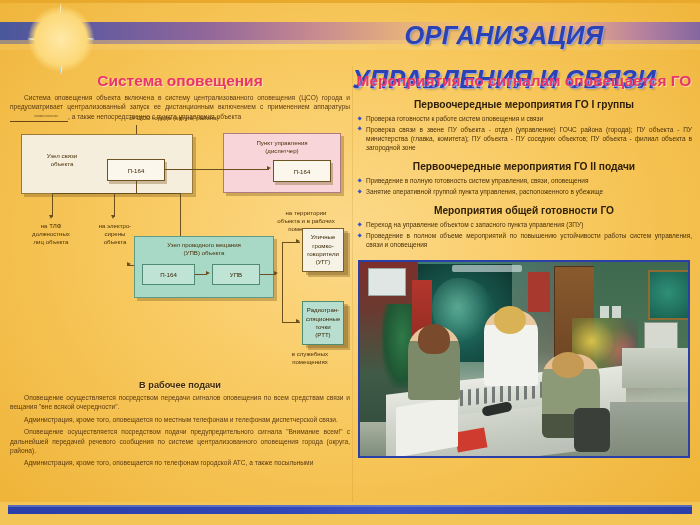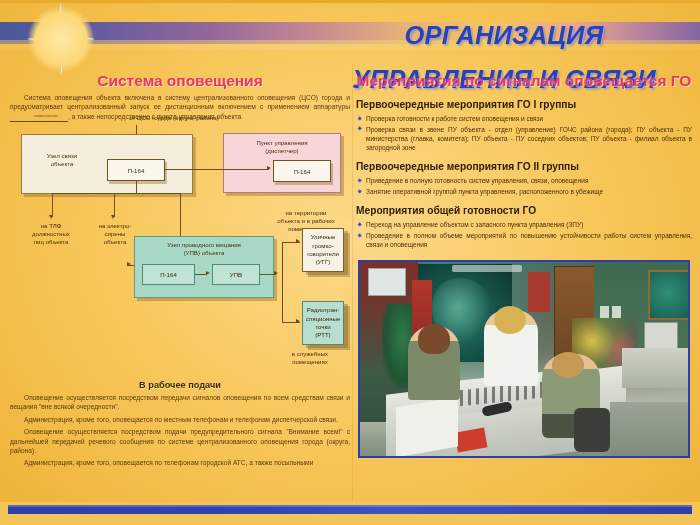--- a/index.html
+++ b/index.html
@@ -82,21 +82,21 @@
   .node{background:#fbf7ec;border:1px solid #6e5420;display:flex;align-items:center;justify-content:center;}
   .node.green{background:#bfe3d4;border:1px solid #4f8a75;}
   .stack{background:#f6f3e6;border:1px solid #7a6028;}
   .stack.green{background:#b8ded0;border:1px solid #4f8a75;}
   .shadow{position:absolute;background:rgba(120,90,30,.35);}
   .ln{position:absolute;background:#6b4f1c;}
   .arrowd{position:absolute;width:0;height:0;border-left:2.6px solid transparent;border-right:2.6px solid transparent;border-top:4px solid #6b4f1c;}
   .arrowr{position:absolute;width:0;height:0;border-top:2.6px solid transparent;border-bottom:2.6px solid transparent;border-left:4px solid #6b4f1c;}
 
   
-  .rh{font-size:10.2px;font-weight:bold;color:#30200a;text-align:left;margin:9px 0 4px 0;}
+  .rh{font-size:10.2px;font-weight:bold;color:#30200a;text-align:center;margin:9px 0 4px 0;}
   ul.bl{list-style:none;margin:0;padding:0;}
   ul.bl li{position:relative;padding-left:10px;font-size:6.5px;line-height:9.2px;color:#4a3008;text-align:justify;margin-bottom:1.5px;}
   ul.bl li .bullet{position:absolute;left:2px;top:2.6px;width:3.4px;height:3.4px;
     background:#3b55c6;transform:rotate(45deg);}
 
   
   .photo-wrap{position:absolute;left:2px;top:188px;width:332px;height:198px;
     border:2px solid #2b3fa8;box-sizing:border-box;background:#1c3a33;overflow:hidden;}
   .photo{position:absolute;inset:0;
     background:
@@ -263,21 +263,21 @@
       <li>
         <span class="bullet"></span>
         <span>Проверка готовности к работе систем оповещения и связи</span>
       </li>
       <li>
         <span class="bullet"></span>
         <span>Проверка связи в звене ПУ объекта - отдел (управление) ГОЧС района (города); ПУ объекта - ПУ министерства (главка, комитета); ПУ объекта - ПУ соседних объектов; ПУ объекта - филиал объекта в загородной зоне</span>
       </li>
     </ul>
 
-    <div class="rh">Первоочередные мероприятия ГО  II группы</div>
+    <div class="rh">Первоочередные мероприятия ГО  II подачи</div>
     <ul class="bl">
       <li>
         <span class="bullet"></span>
         <span>Приведение в полную готовность систем управления, связи, оповещения</span>
       </li>
       <li>
         <span class="bullet"></span>
         <span>Занятие оперативной группой пункта управления, расположенного в убежище</span>
       </li>
     </ul>

